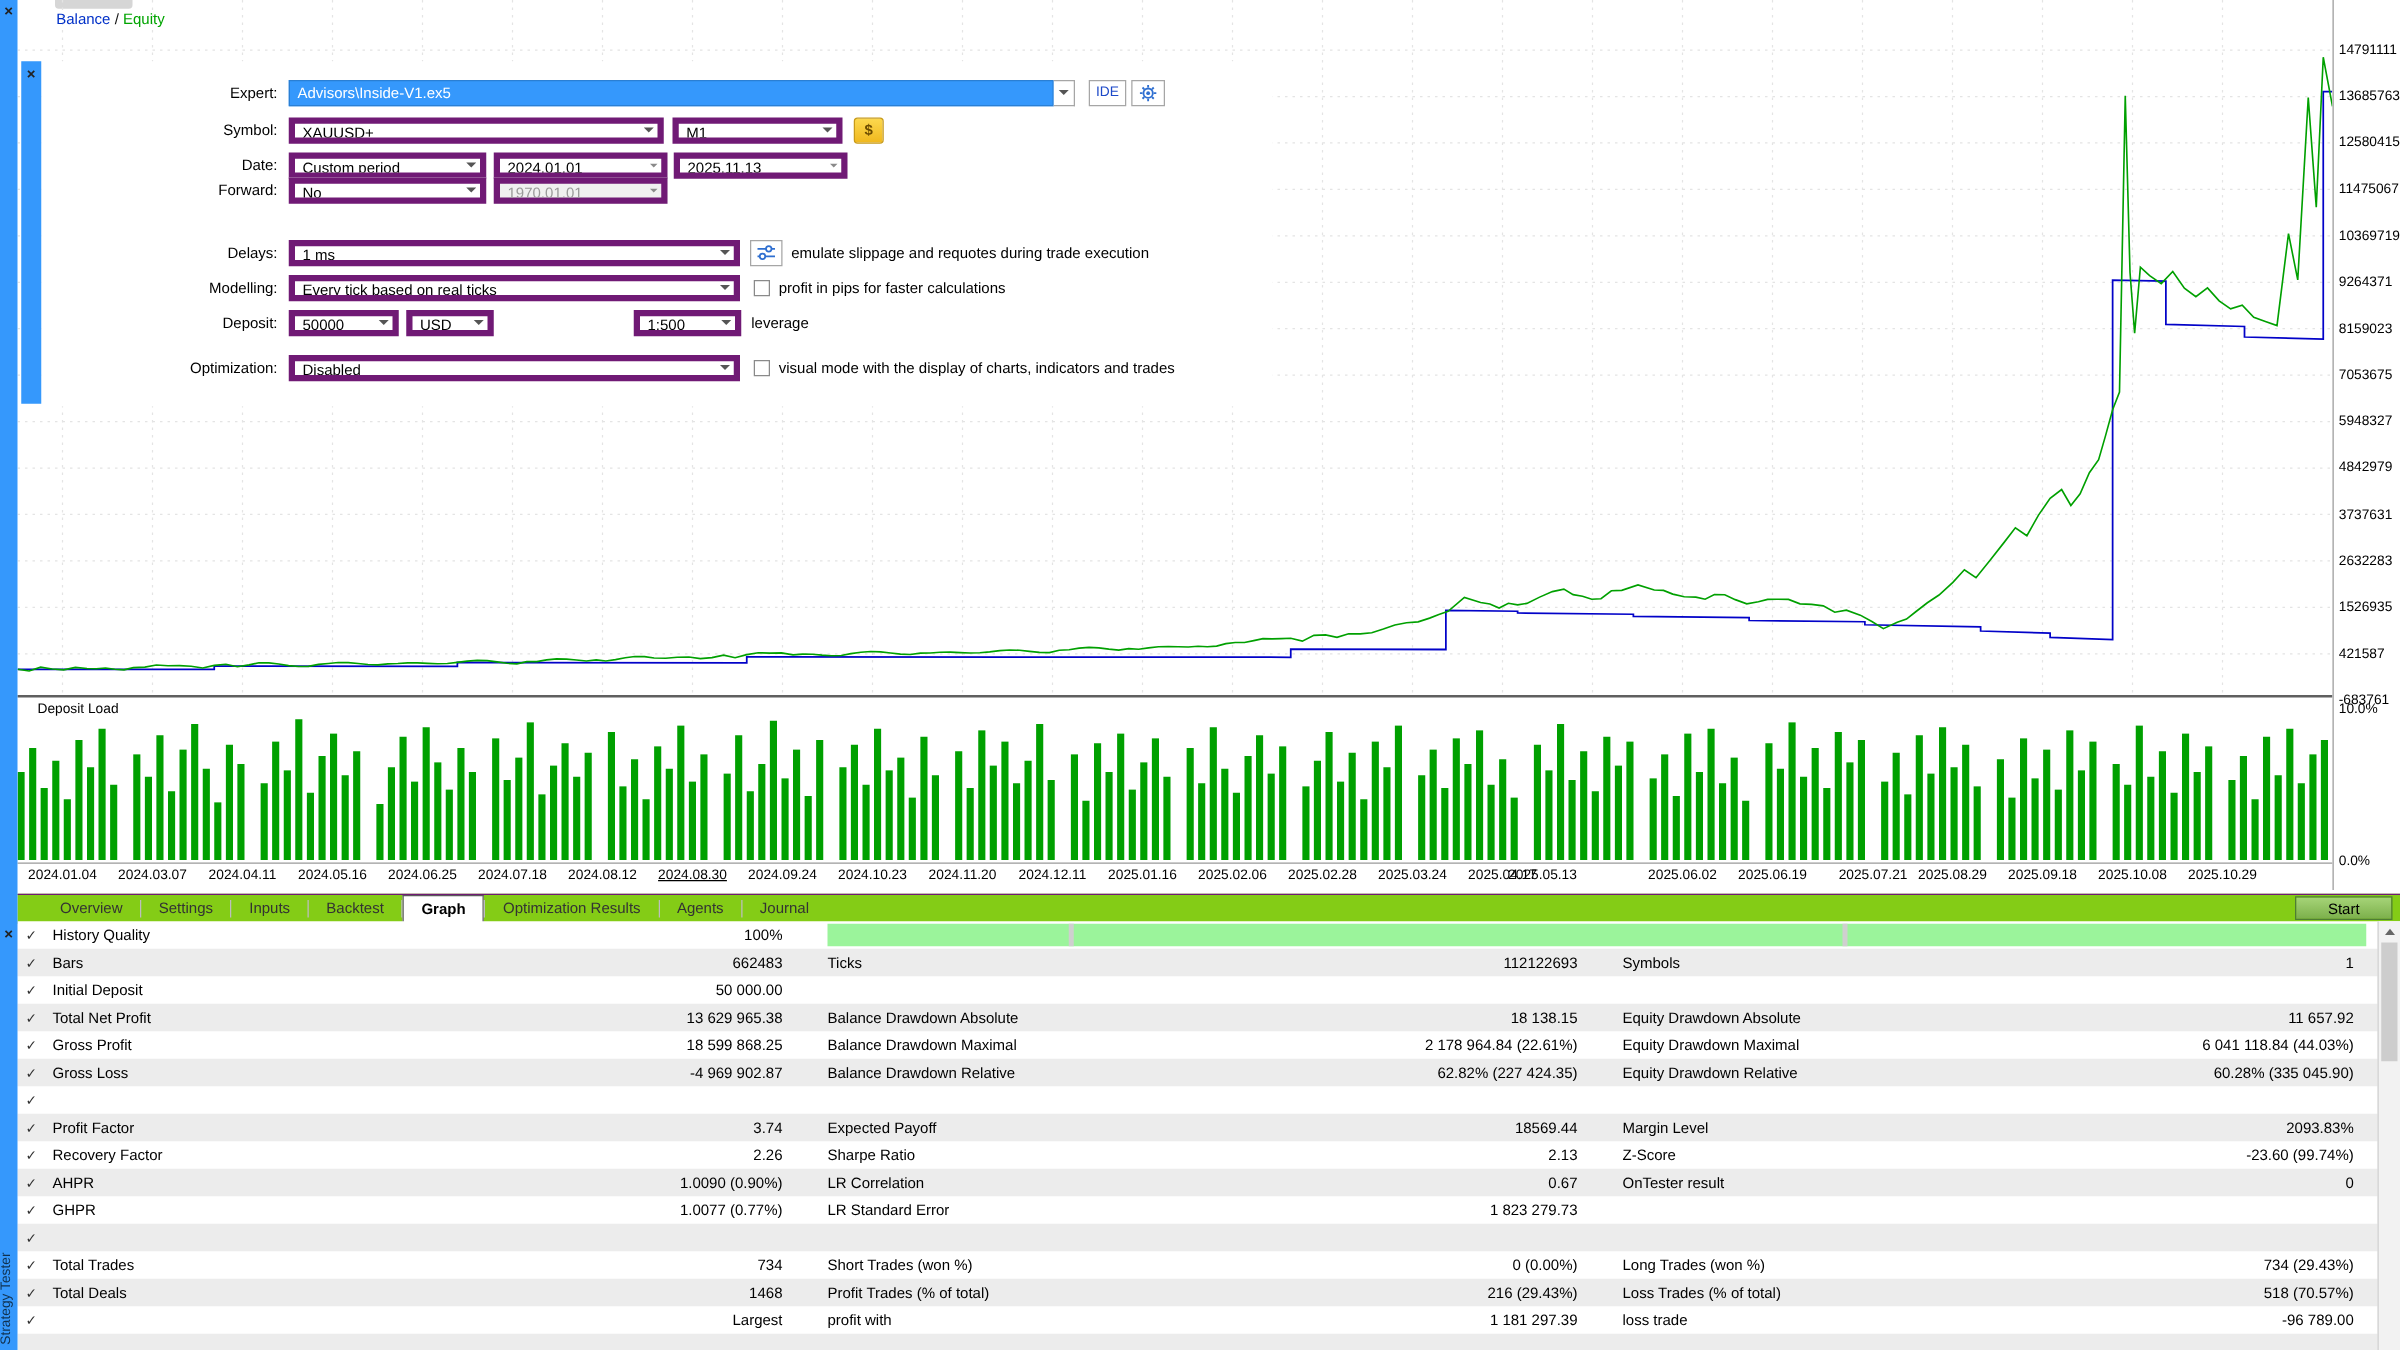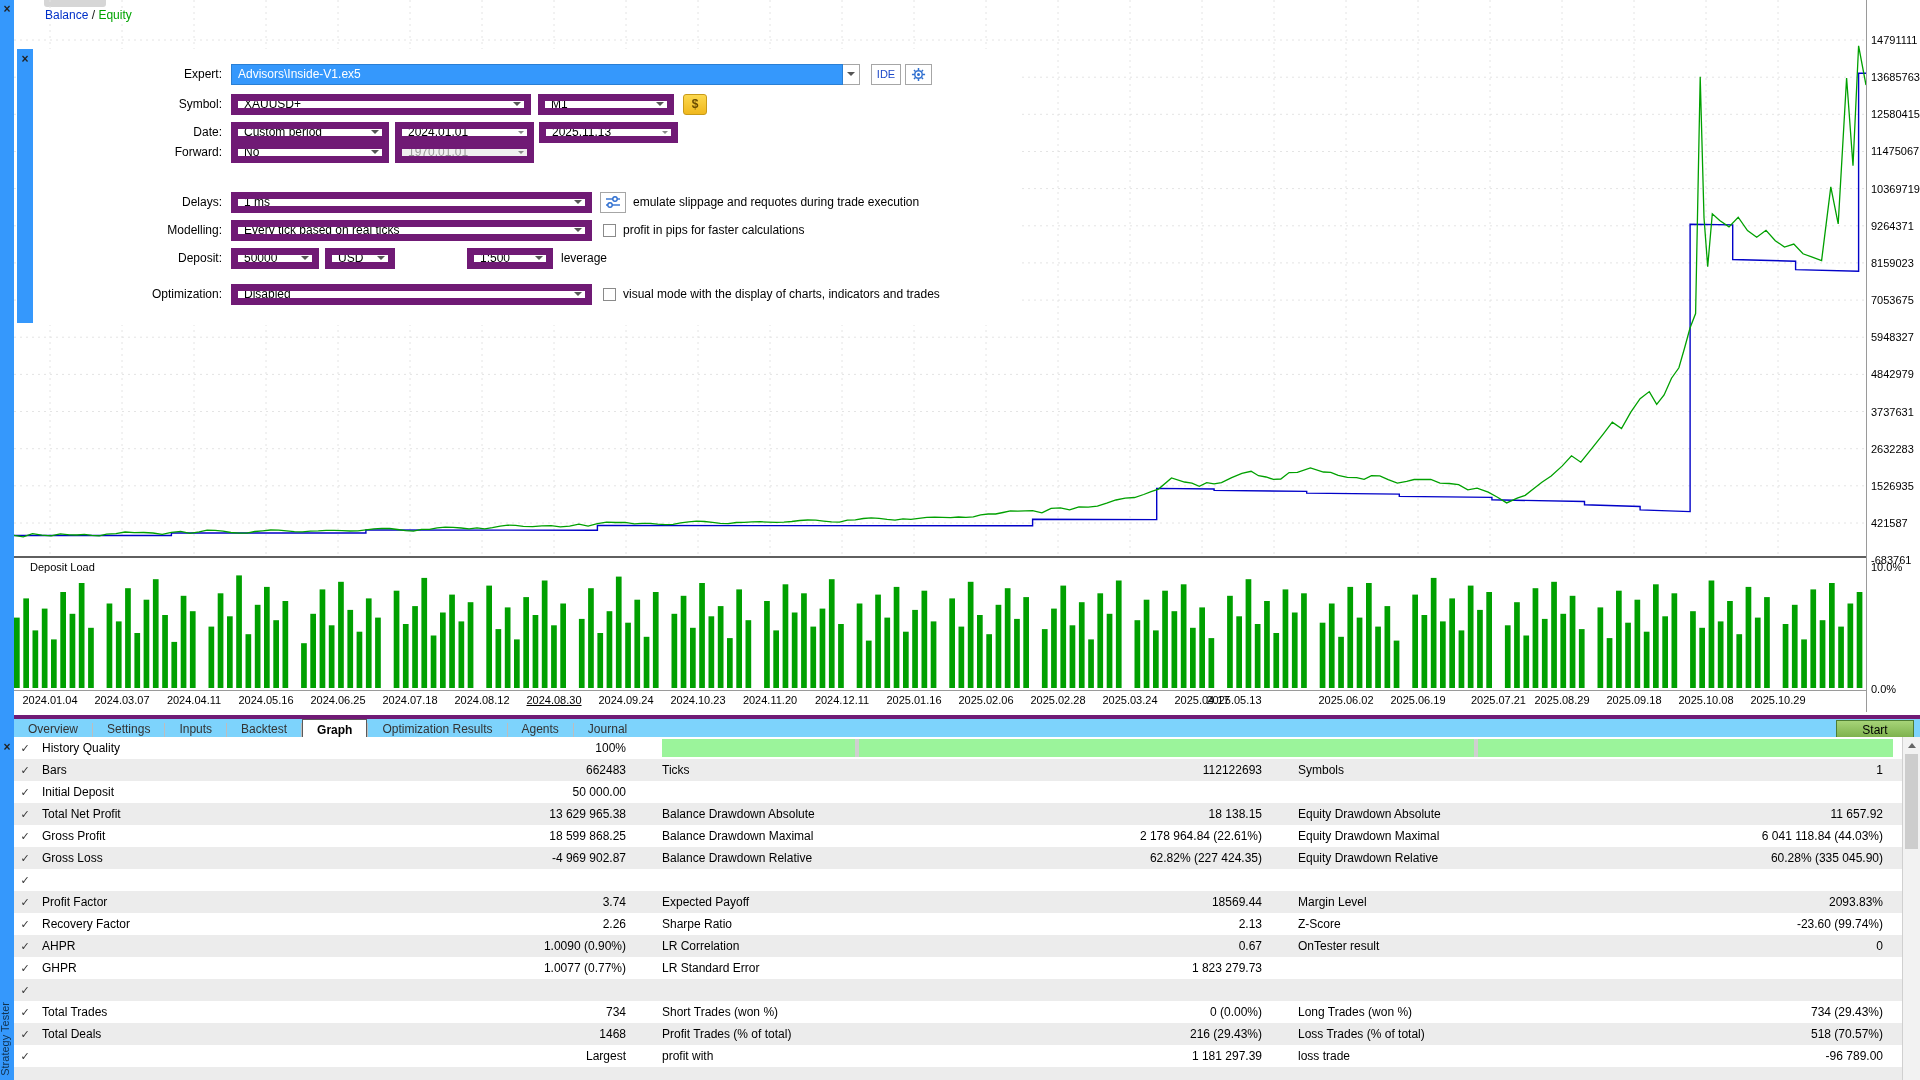--- a/index.html
+++ b/index.html
@@ -26,22 +26,22 @@
   .pctlab{position:absolute;left:4px;font-size:11px;}
   .dep-label{position:absolute;left:16px;top:561px;font-size:11px;z-index:2;}
   #dates{position:absolute;left:0;top:694px;width:1852px;height:16px;font-size:11px;}
   .dlab{position:absolute;width:72px;text-align:center;white-space:nowrap;}
   
   .sstrip{position:absolute;left:17px;top:49px;width:16px;height:274px;background:#3598fc;z-index:6;}
   .sstrip .rail-close{width:16px;}
   .spanel{position:absolute;left:33px;top:49px;width:985px;height:276px;background:#fff;z-index:5;}
   .f-row{position:absolute;left:0;display:flex;align-items:center;height:22px;}
   .f-label{width:198px;padding-right:9px;box-sizing:border-box;text-align:right;}
-  .combo,.spin{position:relative;height:21px;border:7px solid #701a75;background:#fff;box-sizing:border-box;
-         display:flex;align-items:center;padding:0 20px 0 6px;white-space:nowrap;overflow:hidden;}
+  .combo,.spin{position:relative;height:21px;border:5px solid #701a75;background:#fff;box-sizing:border-box;
+         display:flex;padding:0 20px 0 6px;white-space:nowrap;overflow:hidden;}
   .tri{width:0;height:0;border-left:4px solid transparent;border-right:4px solid transparent;
        border-top:4px solid #555;}
   .tri.sm{border-left-width:3px;border-right-width:3px;border-top-width:3px;border-top-color:#8a8a8a;}
   .dd{position:absolute;right:3px;top:0;bottom:0;display:flex;align-items:center;}
   .spin.off{background:#f0f0f0;color:#9a9a9a;}
   .expert-input{height:21px;box-sizing:border-box;border:1px solid #2a7fd4;background:#3598fc;color:#fff;
          display:flex;align-items:center;padding:0 6px;width:612px;white-space:nowrap;overflow:hidden;}
   .dd-btn{width:17px;height:21px;box-sizing:border-box;border:1px solid #a6a6a6;border-left:0;background:#fff;
          display:flex;align-items:center;justify-content:center;}
   .mini-btn{height:21px;box-sizing:border-box;border:1px solid #a6a6a6;background:#fff;display:flex;
@@ -49,22 +49,22 @@
   .ide{width:30px;margin-left:11px;color:#1d49c8;}
   .gear{width:27px;margin-left:4px;}
   .dollar-btn{width:24px;height:21px;margin-left:9px;box-sizing:border-box;border:1px solid #c89a18;
          border-radius:3px;background:linear-gradient(180deg,#fcd84e,#f0b81e);display:flex;align-items:center;
          justify-content:center;font-weight:bold;color:#6b4b00;}
   .icon-btn{width:26px;height:21px;margin-left:8px;box-sizing:border-box;border:1px solid #a6a6a6;background:#fff;
          display:flex;align-items:center;justify-content:center;}
   .cb{width:13px;height:13px;box-sizing:border-box;border:1px solid #8a8a8a;background:#fff;margin-left:11px;}
   .note{margin-left:7px;white-space:nowrap;}
   
-  #tabs-bar{position:absolute;left:14px;top:715px;right:0;height:22px;background:#7dd3fc;
-        border-top:4px solid #701a75;border-bottom:1px solid #b0b0b0;display:flex;align-items:stretch;z-index:10;}
+  #tabs-bar{position:absolute;left:14px;top:715px;right:0;height:22px;background:#84cc16;
+        border-top:1px solid #701a75;border-bottom:1px solid #b0b0b0;display:flex;align-items:stretch;z-index:10;padding-left:20px;}
   .tab{padding:0 14px;line-height:20px;color:#333;}
   .tab.active{background:#fff;border:1px solid #5a5a5a;border-bottom:0;font-weight:bold;color:#000;}
   .tabsep{width:1px;background:#bdbdbd;margin:4px 0;}
   .start-btn{position:absolute;right:6px;top:1px;width:78px;height:19px;line-height:18px;text-align:center;
         background:linear-gradient(180deg,#a6d478,#7cb04b);border:1px solid #4e7d33;box-sizing:border-box;}
   
   #table-region{position:absolute;left:14px;top:737px;right:0;bottom:0;background:#fff;z-index:10;}
   #stat-rows{position:absolute;left:0;top:0;right:17px;}
   .srow{position:relative;display:grid;height:22px;align-items:center;
         grid-template-columns:22px 380px 210px 376px 260px 316px 305px;}
@@ -492,21 +492,21 @@
           <span class="dd">
             <span class="tri"></span>
           </span>
         </div>
       <div class="combo" style="width:70px;margin-left:6px">
           <span>USD</span>
           <span class="dd">
             <span class="tri"></span>
           </span>
         </div>
-      <div class="combo" style="width:86px;margin-left:72px">
+      <div class="combo" style="width:86px;margin-left:112px">
           <span>1:500</span>
           <span class="dd">
             <span class="tri"></span>
           </span>
         </div>
       <span class="note" style="margin-left:8px">leverage</span>
     </div>
 
     <div class="f-row" style="top:234px">
       <div class="f-label">Optimization:</div>

